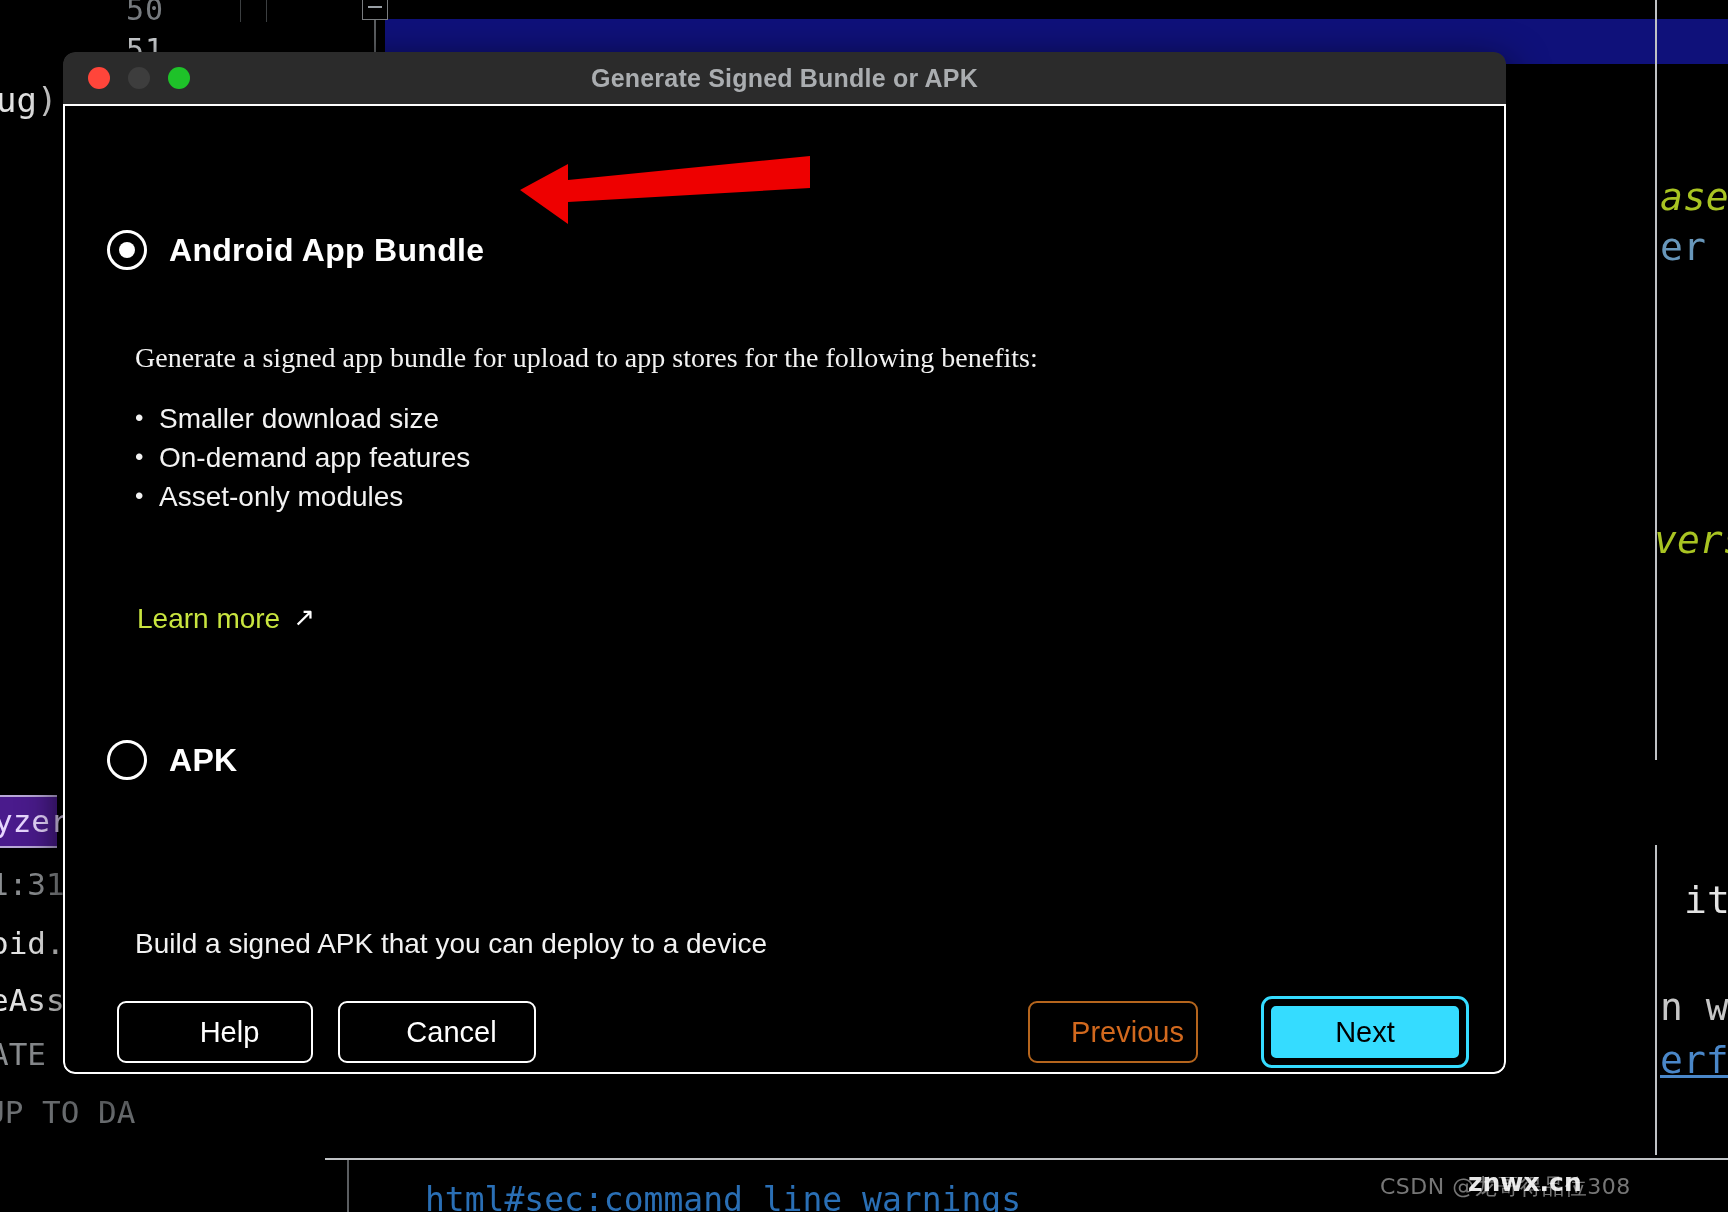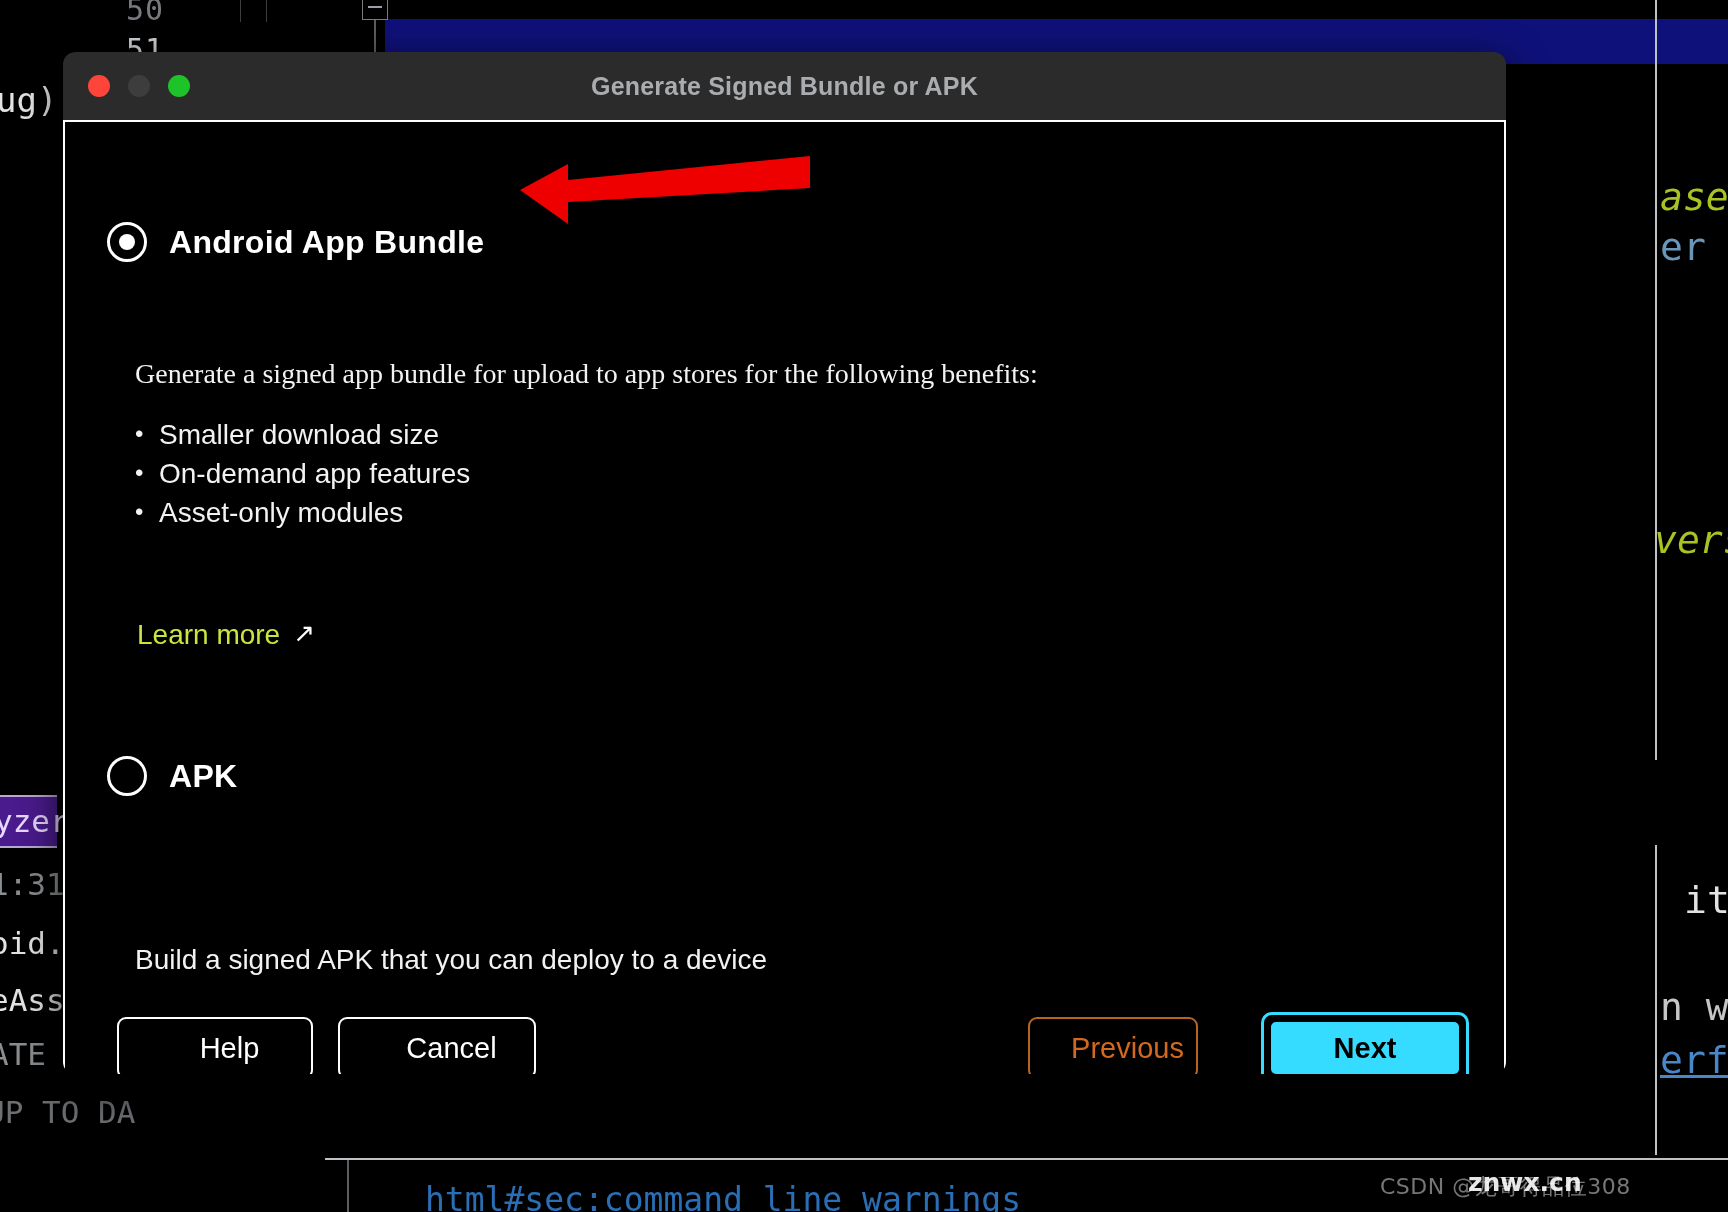--- a/index.html
+++ b/index.html
@@ -112,21 +112,21 @@
     left: 63px;
     top: 52px;
     width: 1443px;
     height: 1022px;
     border-radius: 12px;
     overflow: hidden;
     box-shadow: 0 14px 42px rgba(0,0,0,0.85);
   }
   #dialog-titlebar {
     position: relative;
-    height: 68px;
+    height: 52px;
     background: #2b2b2b;
     border-top-left-radius: 12px;
     border-top-right-radius: 12px;
     display: flex;
     align-items: center;
   }
   .traffic-lights {
     position: absolute;
     left: 25px;
     top: 50%;
@@ -161,21 +161,21 @@
     border-bottom-right-radius: 12px;
   }
 
   
   .radio-row {
     position: absolute;
     display: flex;
     align-items: center;
     gap: 22px;
   }
-  #option-bundle-row { left: 42px; top: 100px; }
+  #option-bundle-row { left: 42px; top: 124px; }
   #option-apk-row    { left: 42px; top: 634px; }
 
   .radio-mark {
     width: 40px;
     height: 40px;
     border-radius: 50%;
     border: 3px solid #ffffff;
     box-sizing: border-box;
     display: flex;
     align-items: center;
@@ -304,21 +304,20 @@
     top: 890px;
     width: 208px;
     height: 72px;
     border: 3px solid #35dcff;
     border-radius: 11px;
     box-sizing: border-box;
     display: flex;
     align-items: center;
     justify-content: center;
     cursor: pointer;
-    font-weight: bold;
   }
   #btn-next {
     width: 192px;
     height: 56px;
     background: #35dcff;
     border: 2px solid #000000;
     border-radius: 7px;
     box-sizing: border-box;
     display: flex;
     align-items: center;

